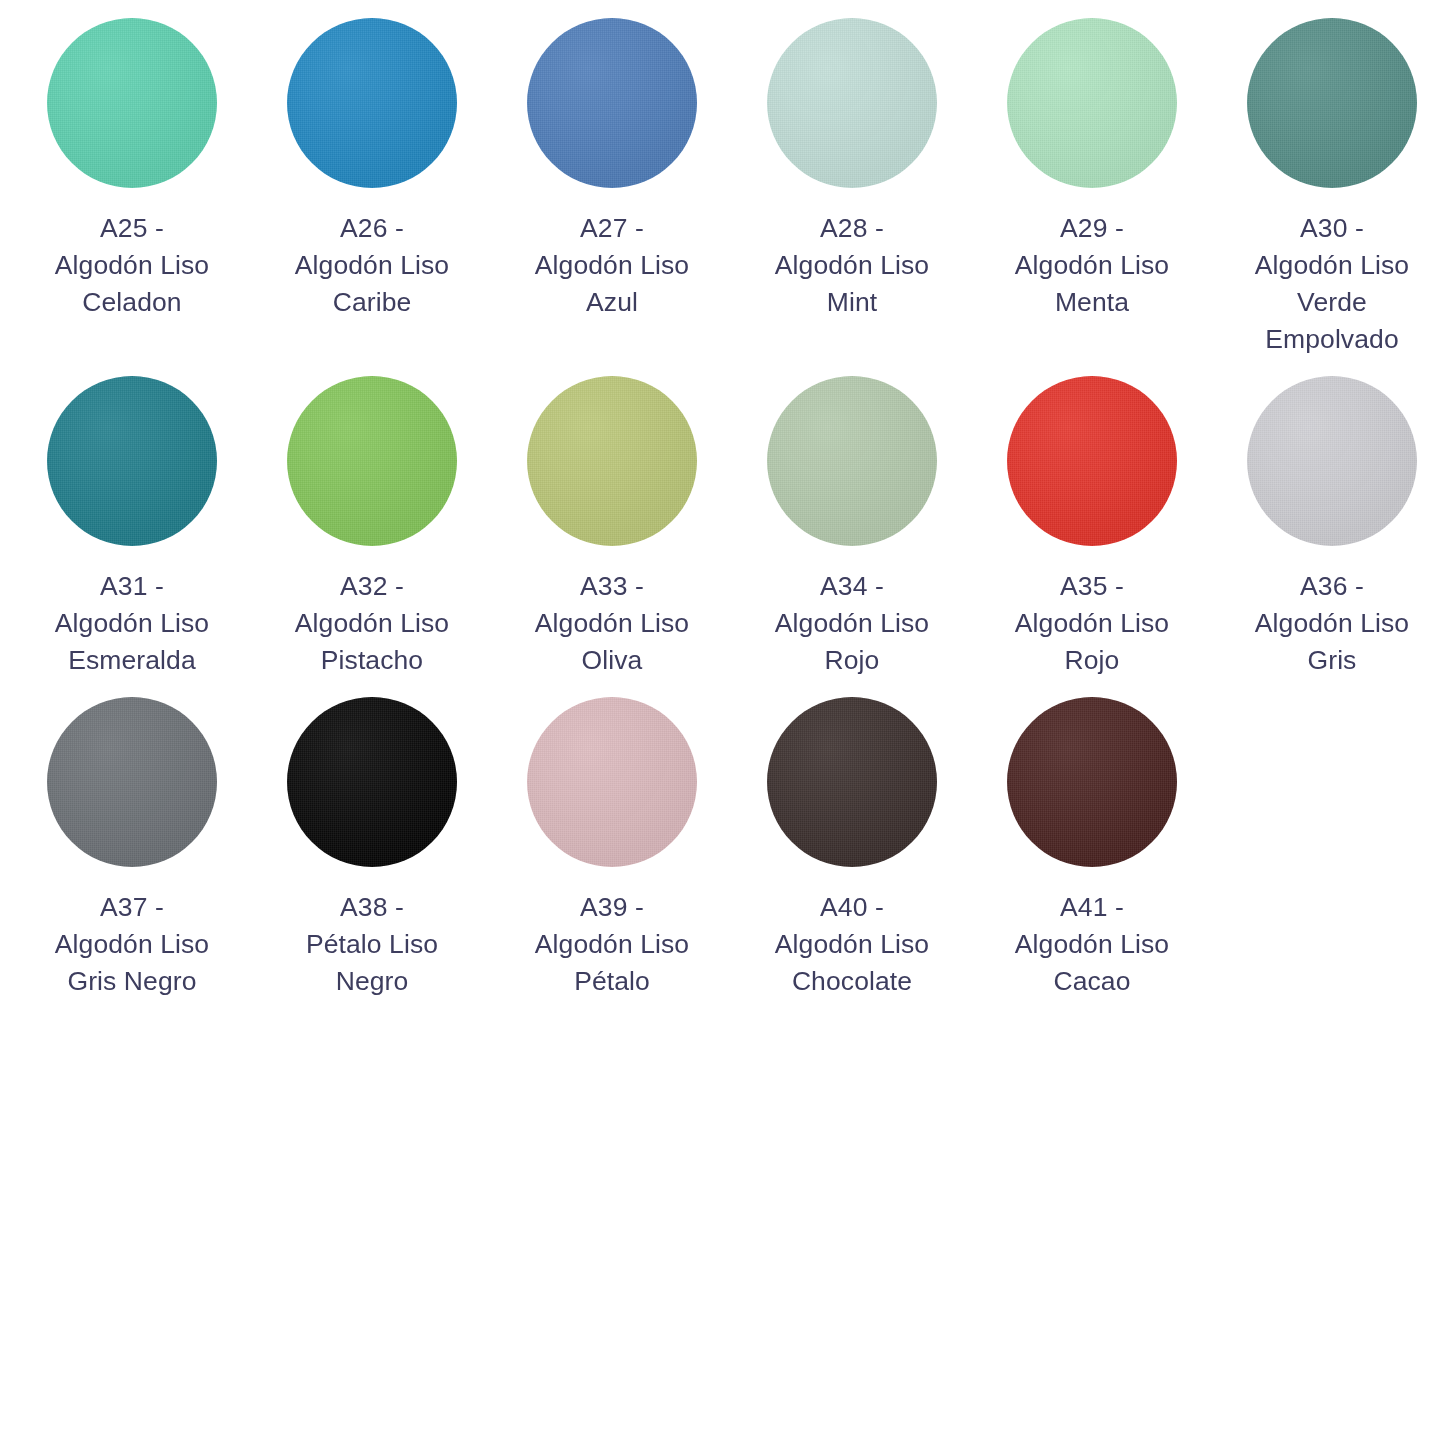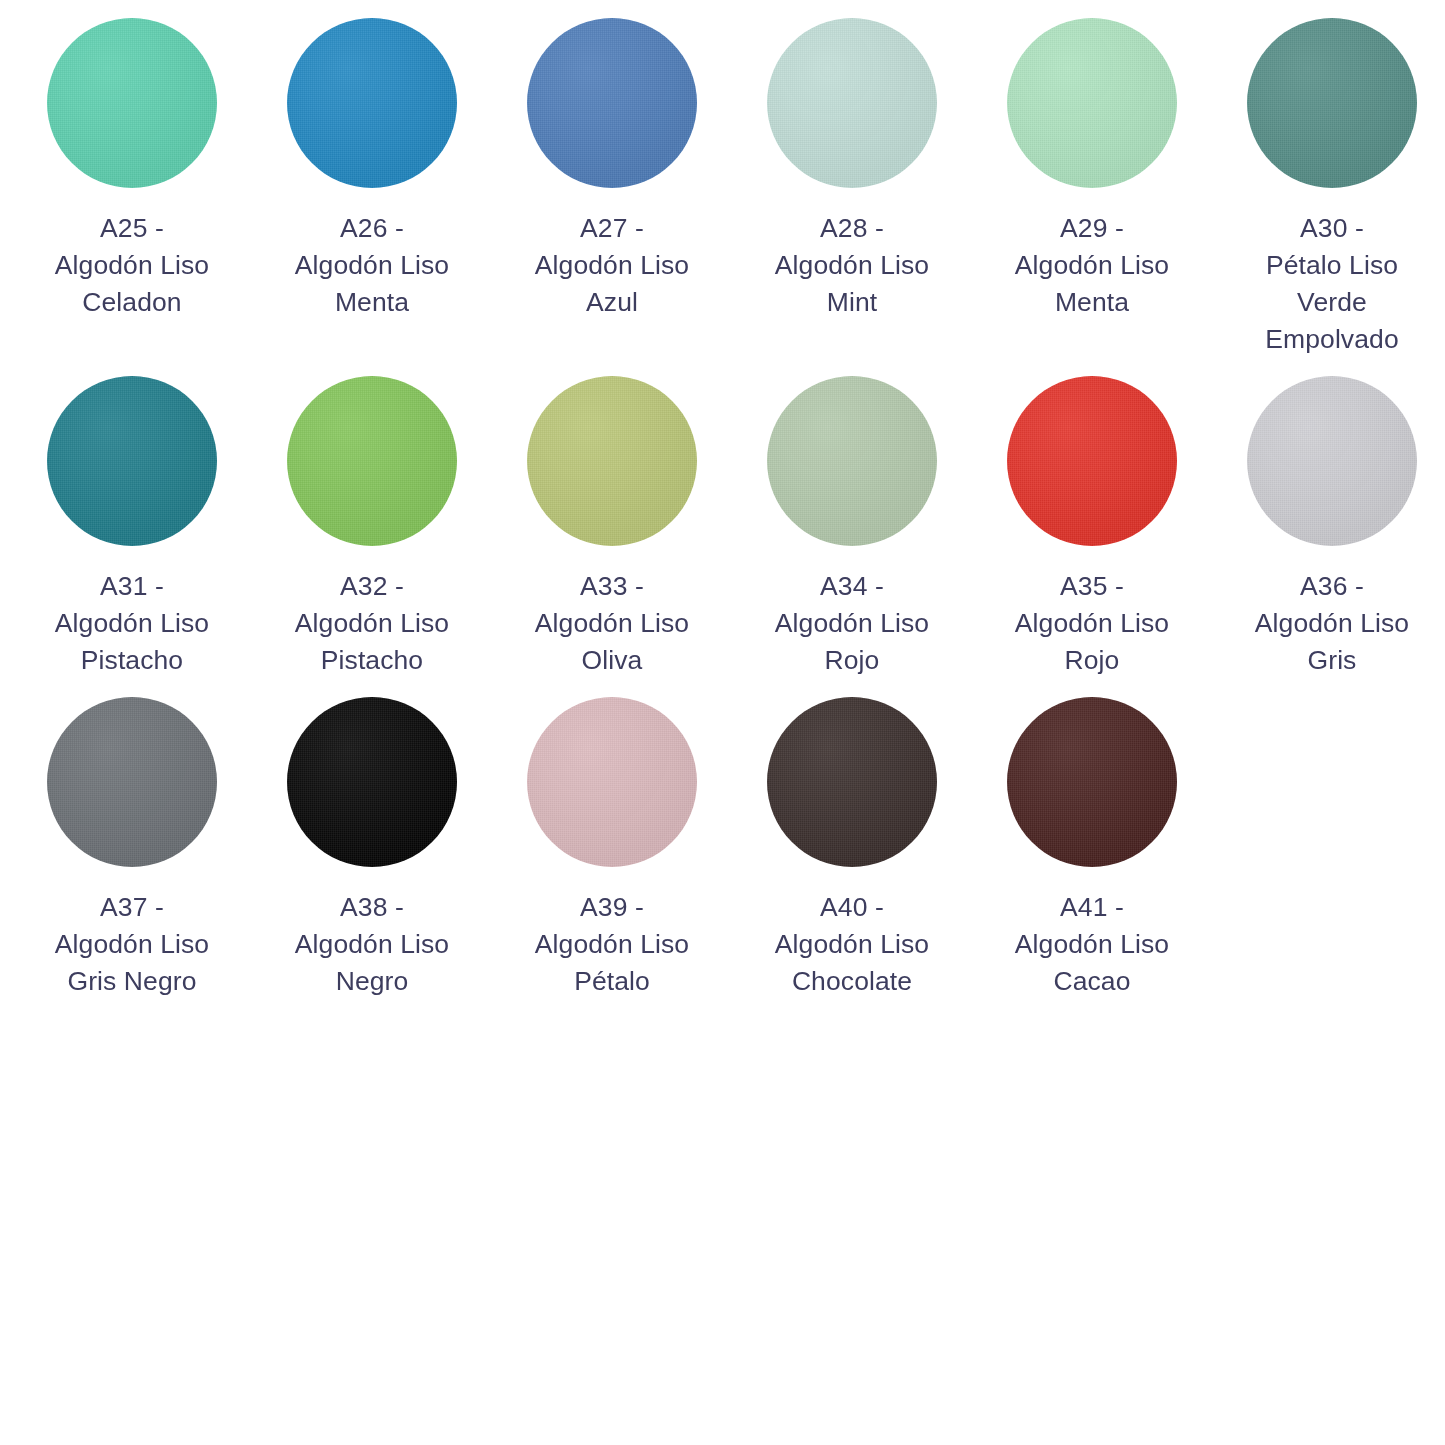--- a/index.html
+++ b/index.html
@@ -77,21 +77,21 @@
       <div class="swatch-cell">
         <div class="swatch-circle" style="background-color: rgb(94, 210, 177);"></div>
         <div class="swatch-label">A25 -
 Algodón Liso
 Celadon</div>
       </div>
       <div class="swatch-cell">
         <div class="swatch-circle" style="background-color: rgb(33, 137, 196);"></div>
         <div class="swatch-label">A26 -
 Algodón Liso
-Menta</div>
+Caribe</div>
       </div>
       <div class="swatch-cell">
         <div class="swatch-circle" style="background-color: rgb(79, 126, 187);"></div>
         <div class="swatch-label">A27 -
 Algodón Liso
 Azul</div>
       </div>
       <div class="swatch-cell">
         <div class="swatch-circle" style="background-color: rgb(194, 223, 216);"></div>
         <div class="swatch-label">A28 -
@@ -100,29 +100,29 @@
       </div>
       <div class="swatch-cell">
         <div class="swatch-circle" style="background-color: rgb(175, 229, 193);"></div>
         <div class="swatch-label">A29 -
 Algodón Liso
 Menta</div>
       </div>
       <div class="swatch-cell">
         <div class="swatch-circle" style="background-color: rgb(86, 143, 136);"></div>
         <div class="swatch-label">A30 -
-Pétalo Liso
+Algodón Liso
 Verde
 Empolvado</div>
       </div>
       <div class="swatch-cell">
         <div class="swatch-circle" style="background-color: rgb(31, 126, 140);"></div>
         <div class="swatch-label">A31 -
 Algodón Liso
-Pistacho</div>
+Esmeralda</div>
       </div>
       <div class="swatch-cell">
         <div class="swatch-circle" style="background-color: rgb(133, 199, 90);"></div>
         <div class="swatch-label">A32 -
 Algodón Liso
 Pistacho</div>
       </div>
       <div class="swatch-cell">
         <div class="swatch-circle" style="background-color: rgb(188, 200, 120);"></div>
         <div class="swatch-label">A33 -
@@ -149,21 +149,21 @@
       </div>
       <div class="swatch-cell">
         <div class="swatch-circle" style="background-color: rgb(108, 113, 118);"></div>
         <div class="swatch-label">A37 -
 Algodón Liso
 Gris Negro</div>
       </div>
       <div class="swatch-cell">
         <div class="swatch-circle" style="background-color: rgb(5, 5, 5);"></div>
         <div class="swatch-label">A38 -
-Algodón Liso
+Pétalo Liso
 Negro</div>
       </div>
       <div class="swatch-cell">
         <div class="swatch-circle" style="background-color: rgb(221, 186, 190);"></div>
         <div class="swatch-label">A39 -
 Algodón Liso
 Pétalo</div>
       </div>
       <div class="swatch-cell">
         <div class="swatch-circle" style="background-color: rgb(58, 46, 44);"></div>

